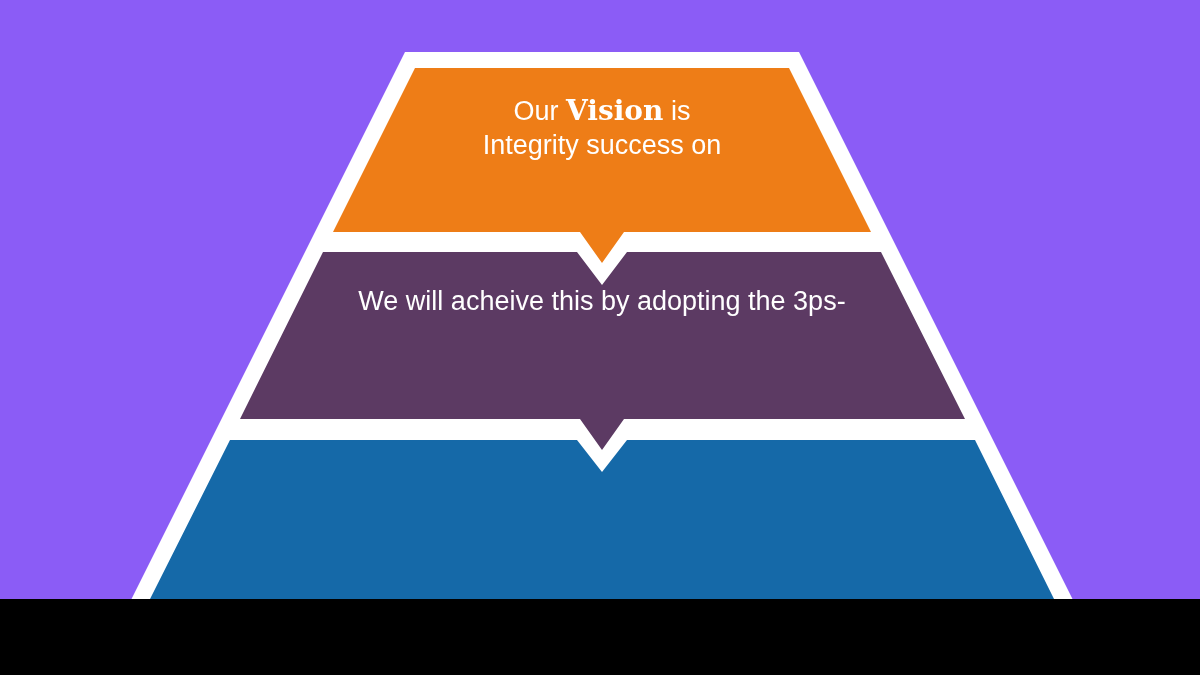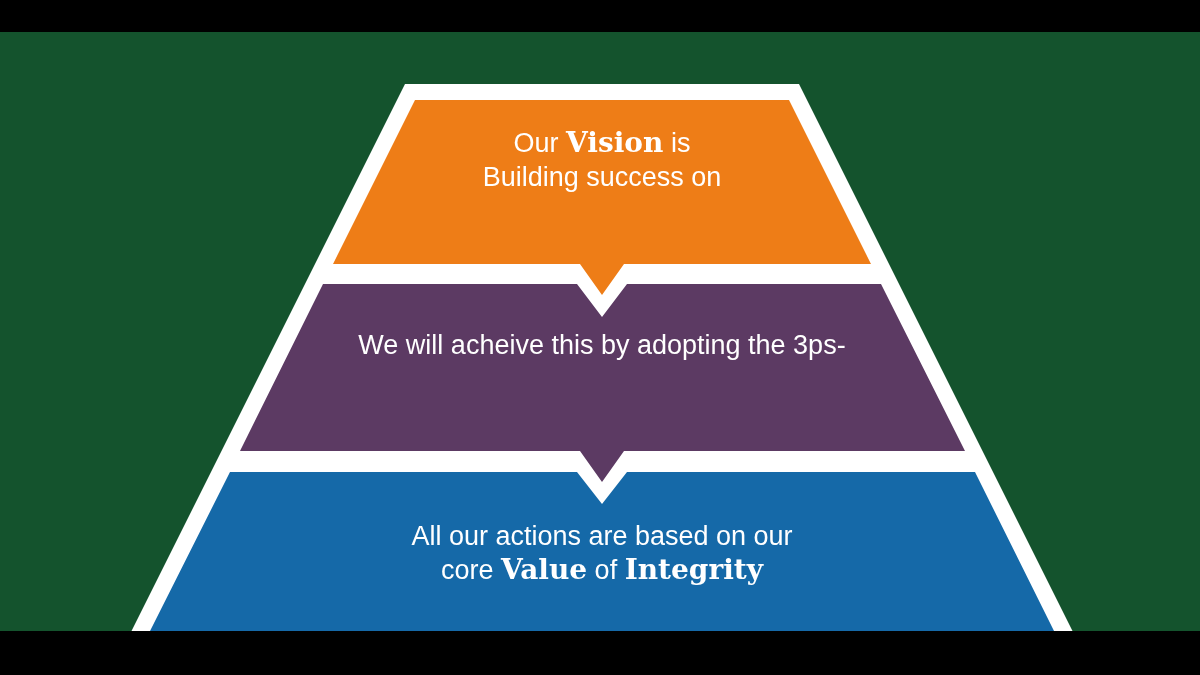--- a/index.html
+++ b/index.html
@@ -4,70 +4,65 @@
 <style>
   html, body {
     margin: 0;
     padding: 0;
     background: #000000;
   }
   #canvas {
     position: relative;
     width: 1200px;
     height: 599px;
-    background: #14532d;
+    background: #8b5cf6;
     overflow: hidden;
     font-family: "Liberation Sans", sans-serif;
-    margin-top: 32px;
   }
   #pyramid-svg {
     position: absolute;
     top: 0;
     left: 0;
   }
   .layer-text {
     position: absolute;
     text-align: center;
     color: #ffffff;
     font-size: 27px;
     line-height: 34px;
     font-family: "Liberation Sans", sans-serif;
   }
   .slab {
     font-family: "DejaVu Serif", serif;
     font-weight: 700;
     font-size: 28px;
   }
   #text-vision  { top: 94px;  left: 302px; width: 600px; }
-  #text-mission { top: 296px; left: 252px; width: 700px; }
+  #text-mission { top: 284px; left: 252px; width: 700px; }
   #text-values  { top: 487px; left: 252px; width: 700px; }
 </style>
 </head>
 <body>
 
 <div id="canvas">
 
   <svg id="pyramid-svg" width="1200" height="675" viewBox="0 0 1200 675">
 
     <polygon points="405,52 799,52 1084,622 120,622" fill="#ffffff"></polygon>
 
     <polygon points="415,68 789,68 871,232 624,232 602,263 580,232 333,232" fill="#ee7d17"></polygon>
 
     <polygon points="323,252 577,252 602,285 627,252 881,252 965,419 624,419 602,450 580,419 240,419" fill="#5c3a63"></polygon>
 
     <polygon points="230,440 577,440 602,472 627,440 975,440 1057,605 147,605" fill="#1569a8"></polygon>
   </svg>
 
   <div id="text-vision" class="layer-text">
     <div><span>Our </span><span class="slab">Vision</span><span> is</span></div>
-    <div>Building success on</div>
+    <div>Integrity success on</div>
   </div>
 
   <div id="text-mission" class="layer-text">
     <div>We will acheive this by adopting the 3ps-</div>
   </div>
 
-  <div id="text-values" class="layer-text">
-    <div>All our actions are based on our</div>
-    <div><span>core </span><span class="slab">Value</span><span> of </span><span class="slab">Integrity</span></div>
-  </div>
 
 </div>
 
 </body></html>

